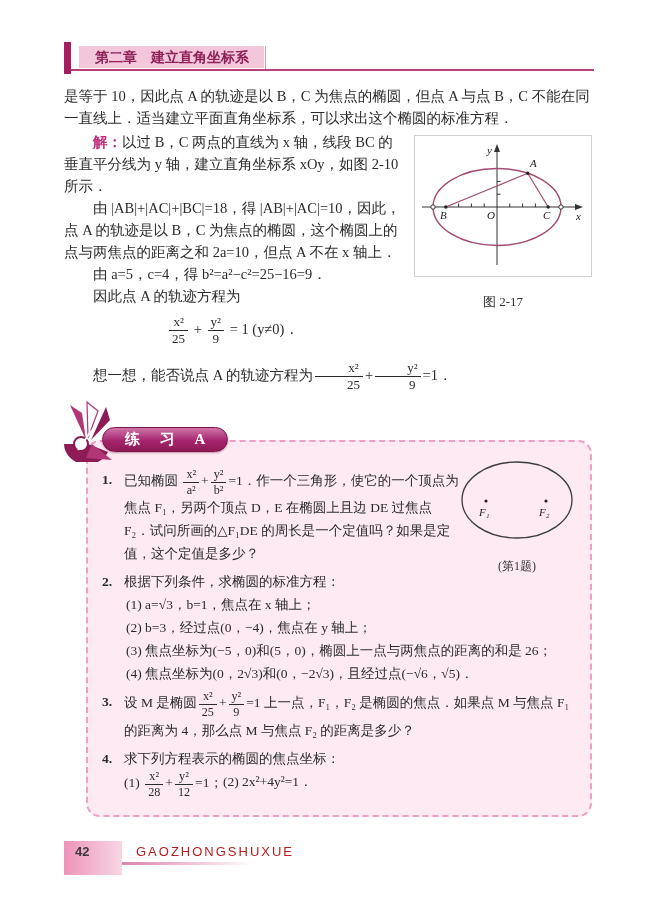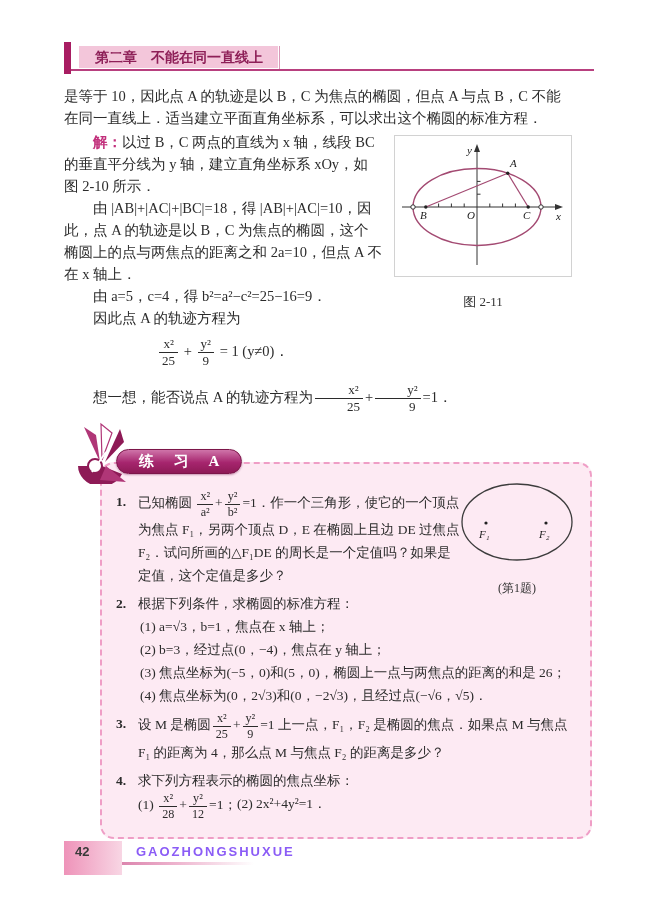--- a/index.html
+++ b/index.html
@@ -7,41 +7,41 @@
         font-family:"Liberation Serif","DejaVu Serif",serif;color:#2b2b2b;overflow:hidden;}
 
   
   .chapter-header{display:flex;align-items:flex-end;margin:42px 56px 0 64px;
         border-bottom:2px solid #b8407f;position:relative;}
   .chapter-bar{width:7px;height:32px;background:#a81d62;margin-right:8px;margin-bottom:-5px;}
   .chapter-title-box{background:#f3c6da;color:#8e2058;font-weight:bold;font-size:14px;
         padding:5px 16px 4px;line-height:1;box-shadow:inset -1px -1px 0 #ffffff,1px 0 0 #d898b8;}
 
   
-  .content{margin:14px 76px 0 64px;font-size:14.5px;line-height:22px;}
+  .content{margin:14px 56px 0 64px;font-size:14.5px;line-height:22px;}
   .para{margin:0;text-indent:2em;}
   .noindent{text-indent:0;}
   .jie{color:#c2307c;font-weight:bold;}
 
   .solution-row{display:flex;margin-top:2px;}
   .sol-left{flex:1;min-width:0;padding-right:10px;}
   .fig-col{width:182px;flex:none;text-align:center;}
   .figbox{width:174px;border:1px solid #d2d2d2;background:#fff;padding:1px;margin:4px auto 0;}
   .figcap{font-size:13px;margin-top:14px;color:#333;}
 
   .formula{text-align:center;margin:8px 0 4px;line-height:1;}
   .think{margin-top:12px;}
 
   
   .frac{display:inline-block;vertical-align:middle;text-align:center;margin:0 2px;line-height:1.05;}
   .frac .fnum{display:block;padding:0 3px 1px;border-bottom:1px solid currentColor;font-size:.9em;}
   .frac .fden{display:block;padding:1px 3px 0;font-size:.9em;}
 
   
-  .practice-wrap{position:relative;margin:48px 58px 0 66px;padding-left:34px;}
+  .practice-wrap{position:relative;margin:48px 58px 0 52px;padding-left:34px;}
   .practice-header{position:absolute;top:-40px;left:6px;display:flex;align-items:flex-end;z-index:2;}
   .badge-icon{margin-bottom:-8px;}
   .practice-pill{margin-left:-20px;margin-bottom:2px;background:linear-gradient(180deg,#cf74a9 0%,#a6256e 55%,#8e1a56 100%);
         border:1px solid #7c1549;border-radius:14px;color:#fff;font-weight:bold;font-size:15px;
         letter-spacing:8px;padding:4px 14px 4px 22px;line-height:1;box-shadow:0 1px 2px rgba(120,20,80,.4);}
   .practice-box{position:relative;border:2px dashed #ef9ec6;border-radius:14px;background:#fdeaf3;
         padding:26px 16px 12px 14px;font-size:13.5px;line-height:23px;}
   .problem{display:flex;align-items:flex-start;margin-bottom:5px;}
   .pnum{font-weight:bold;width:22px;flex:none;}
   .ptext{flex:1;min-width:0;}
@@ -51,34 +51,34 @@
   .fig1{position:absolute;top:16px;right:12px;width:122px;text-align:center;}
   .fig1cap{font-size:12px;margin-top:2px;color:#333;}
 
   
   .footer{position:absolute;left:64px;top:841px;width:260px;}
   .footer-bar{position:relative;height:21px;}
   .page-num-box{position:absolute;left:0;top:0;width:58px;height:34px;
         background:linear-gradient(90deg,#ee93b9,#f8d6e4);font-family:"Liberation Sans",sans-serif;
         font-weight:bold;font-size:13px;color:#3a3a3a;line-height:21px;padding-left:11px;box-sizing:border-box;}
   .watermark{position:absolute;left:72px;top:3px;font-family:"Liberation Sans",sans-serif;
-        font-weight:bold;font-size:13px;letter-spacing:2px;color:#8b5cf6;}
+        font-weight:normal;font-size:13px;letter-spacing:2px;color:#b91c1c;}
   .footer-line{height:3px;margin-top:0;background:linear-gradient(90deg,#c9548c,#eeb5cf 60%,rgba(255,255,255,0));width:190px;}
 
   svg text{font-family:"Liberation Serif","DejaVu Serif",serif;}
 </style>
 </head>
 <body>
 
 <div class="page">
 
   <div class="chapter-header">
     <div class="chapter-bar"></div>
     <div class="chapter-title-box">
-      <span>第二章　不能在同一直线上</span>
+      <span>第二章　建立直角坐标系</span>
     </div>
   </div>
 
   <div class="content">
 
     <p class="para noindent">是等于 10，因此点 A 的轨迹是以 B，C 为焦点的椭圆，但点 A 与点 B，C 不能在同一直线上．适当建立平面直角坐标系，可以求出这个椭圆的标准方程．</p>
 
     <div class="solution-row">
       <div class="sol-left">
         <p class="para"><span class="jie">解：</span><span>以过 B，C 两点的直线为 x 轴，线段 BC 的垂直平分线为 y 轴，建立直角坐标系 xOy，如图 2-10 所示．</span></p>
@@ -121,21 +121,21 @@
             <circle cx="110.7" cy="36.3" r="1.7" fill="#222"></circle>
 
             <text x="70" y="17" font-size="11" font-style="italic" fill="#222">y</text>
             <text x="159" y="83" font-size="11" font-style="italic" fill="#222">x</text>
             <text x="70" y="82" font-size="11" font-style="italic" fill="#222">O</text>
             <text x="113" y="30" font-size="11" font-style="italic" fill="#222">A</text>
             <text x="23" y="82" font-size="11" font-style="italic" fill="#222">B</text>
             <text x="126" y="82" font-size="11" font-style="italic" fill="#222">C</text>
           </svg>
         </div>
-        <div class="figcap">图 2-11</div>
+        <div class="figcap">图 2-17</div>
       </div>
     </div>
 
     <p class="para think">想一想，能否说点 A 的轨迹方程为<span class="frac"><span class="fnum">x²</span><span class="fden">25</span></span>+<span class="frac"><span class="fnum">y²</span><span class="fden">9</span></span>=1．</p>
   </div>
 
   <div class="practice-wrap">
     <div class="practice-header">
       <svg class="badge-icon" width="64" height="62" viewBox="0 0 64 62">
         <path d="M28,40 L12,5 L24,13 Z" fill="#b03677"></path>

